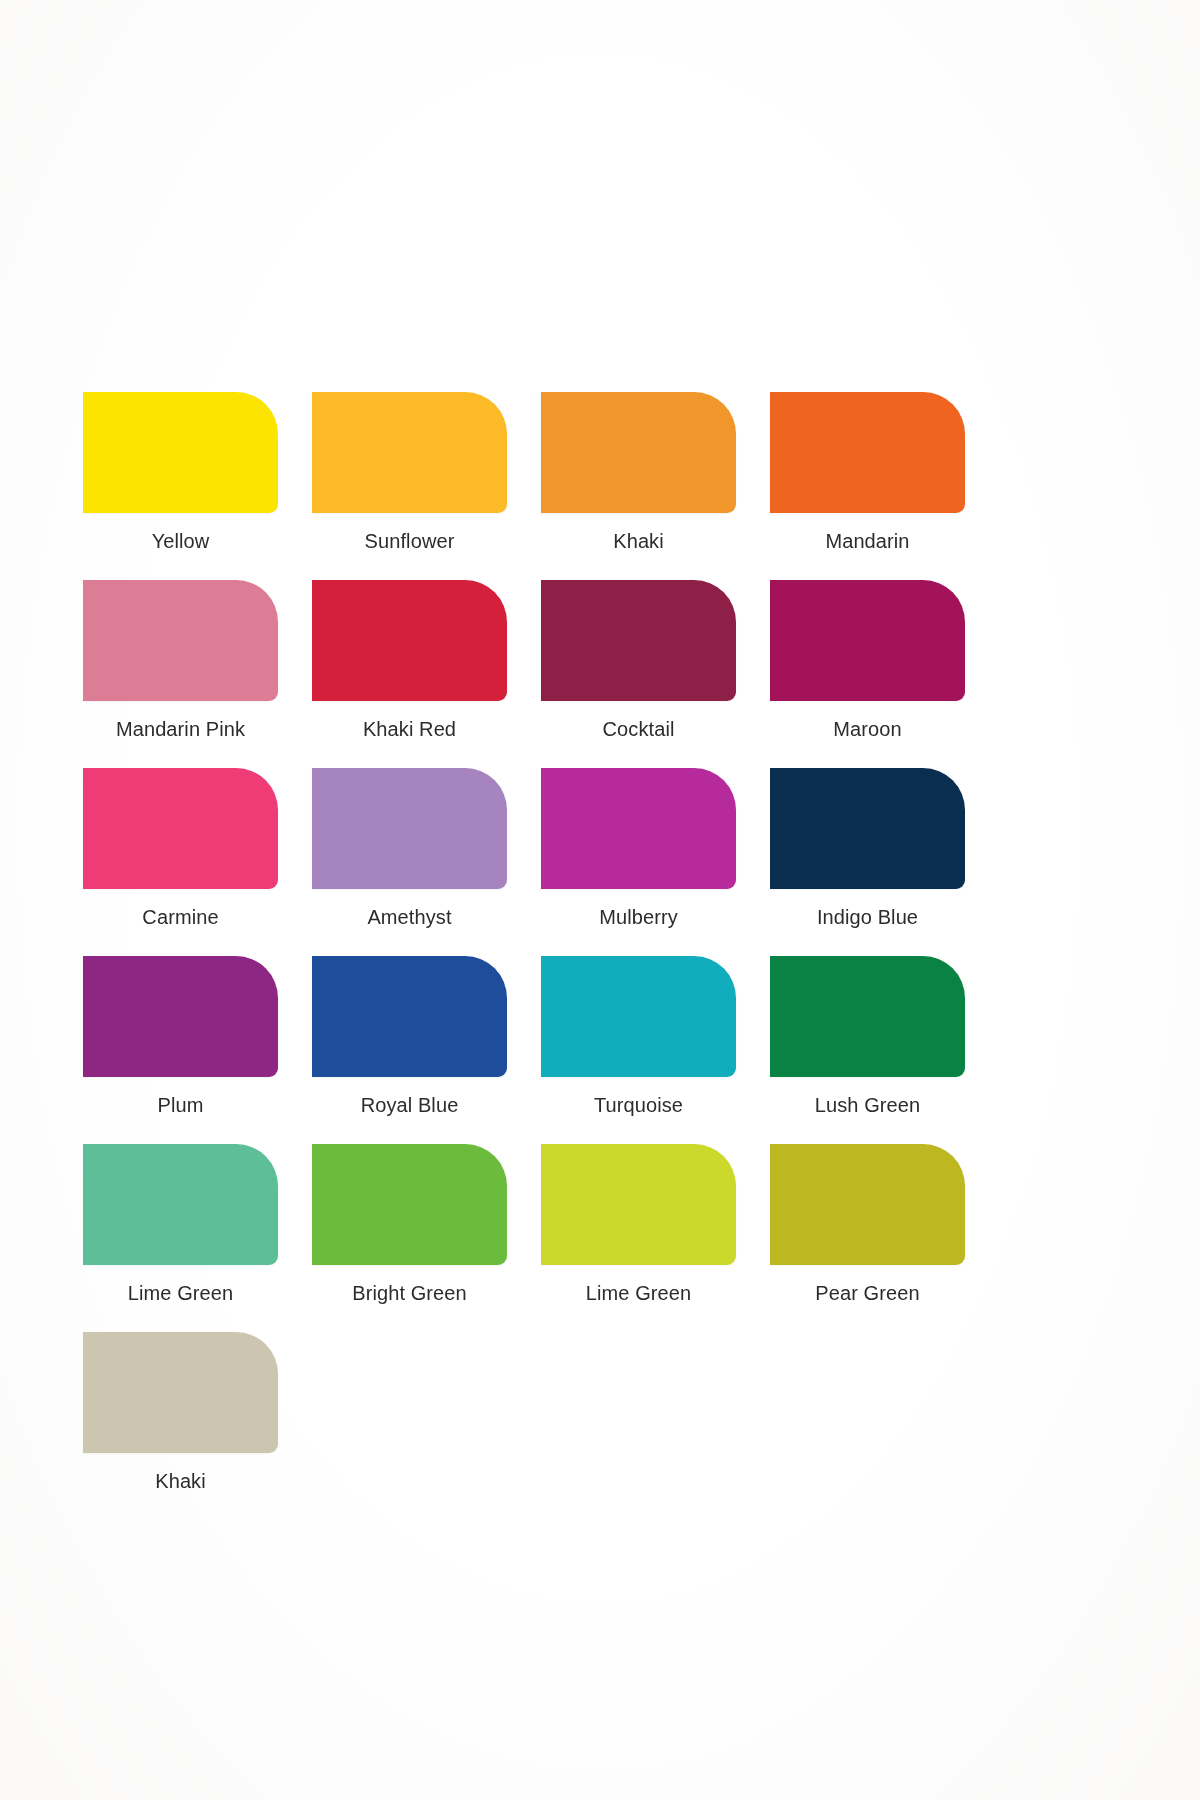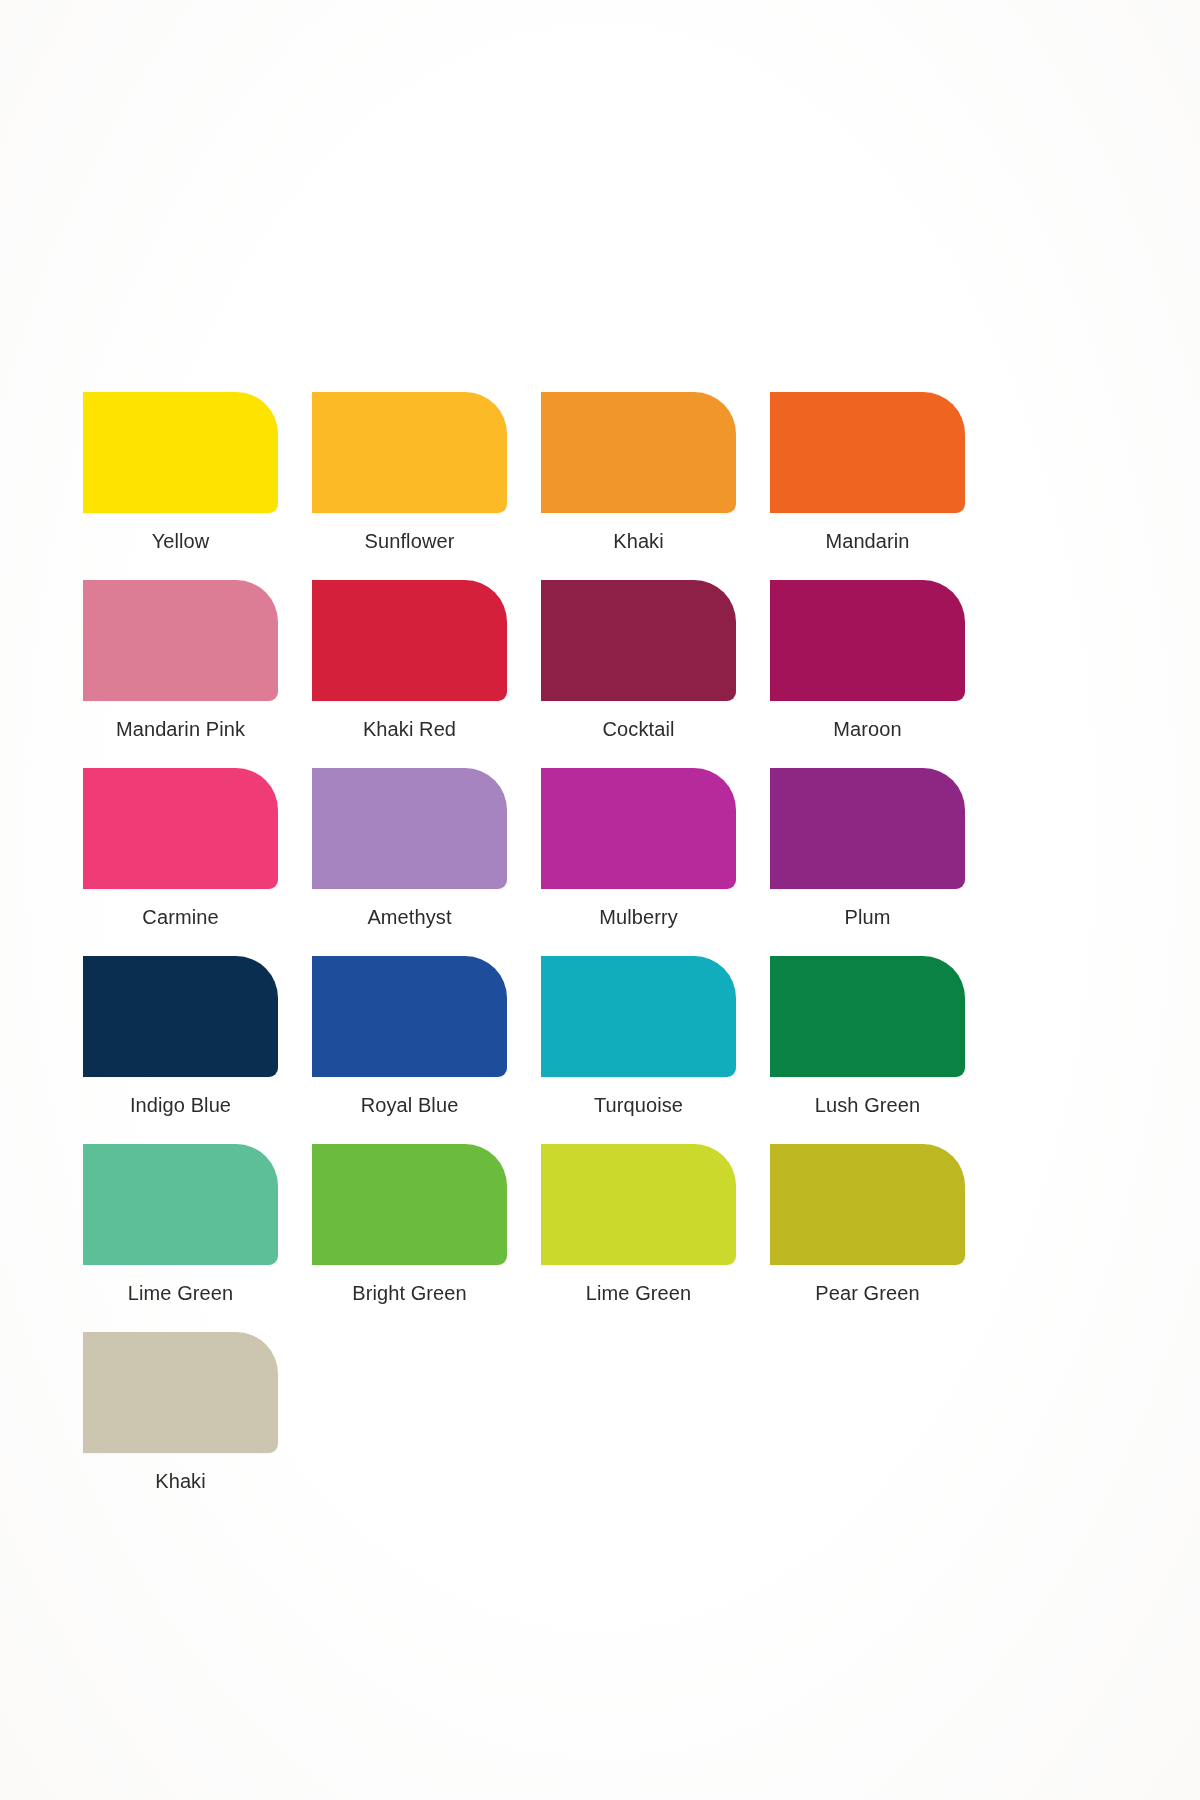--- a/index.html
+++ b/index.html
@@ -113,26 +113,26 @@
       </div>
       <div class="swatch-cell">
         <div class="swatch-chip" style="background: rgb(166, 132, 191);"></div>
         <span class="swatch-label">Amethyst</span>
       </div>
       <div class="swatch-cell">
         <div class="swatch-chip" style="background: rgb(182, 42, 156);"></div>
         <span class="swatch-label">Mulberry</span>
       </div>
       <div class="swatch-cell">
+        <div class="swatch-chip" style="background: rgb(10, 46, 80);"></div>
+        <span class="swatch-label">Indigo Blue</span>
+      </div>
+      <div class="swatch-cell">
         <div class="swatch-chip" style="background: rgb(142, 39, 132);"></div>
         <span class="swatch-label">Plum</span>
-      </div>
-      <div class="swatch-cell">
-        <div class="swatch-chip" style="background: rgb(10, 46, 80);"></div>
-        <span class="swatch-label">Indigo Blue</span>
       </div>
       <div class="swatch-cell">
         <div class="swatch-chip" style="background: rgb(29, 77, 155);"></div>
         <span class="swatch-label">Royal Blue</span>
       </div>
       <div class="swatch-cell">
         <div class="swatch-chip" style="background: rgb(18, 173, 189);"></div>
         <span class="swatch-label">Turquoise</span>
       </div>
       <div class="swatch-cell">

